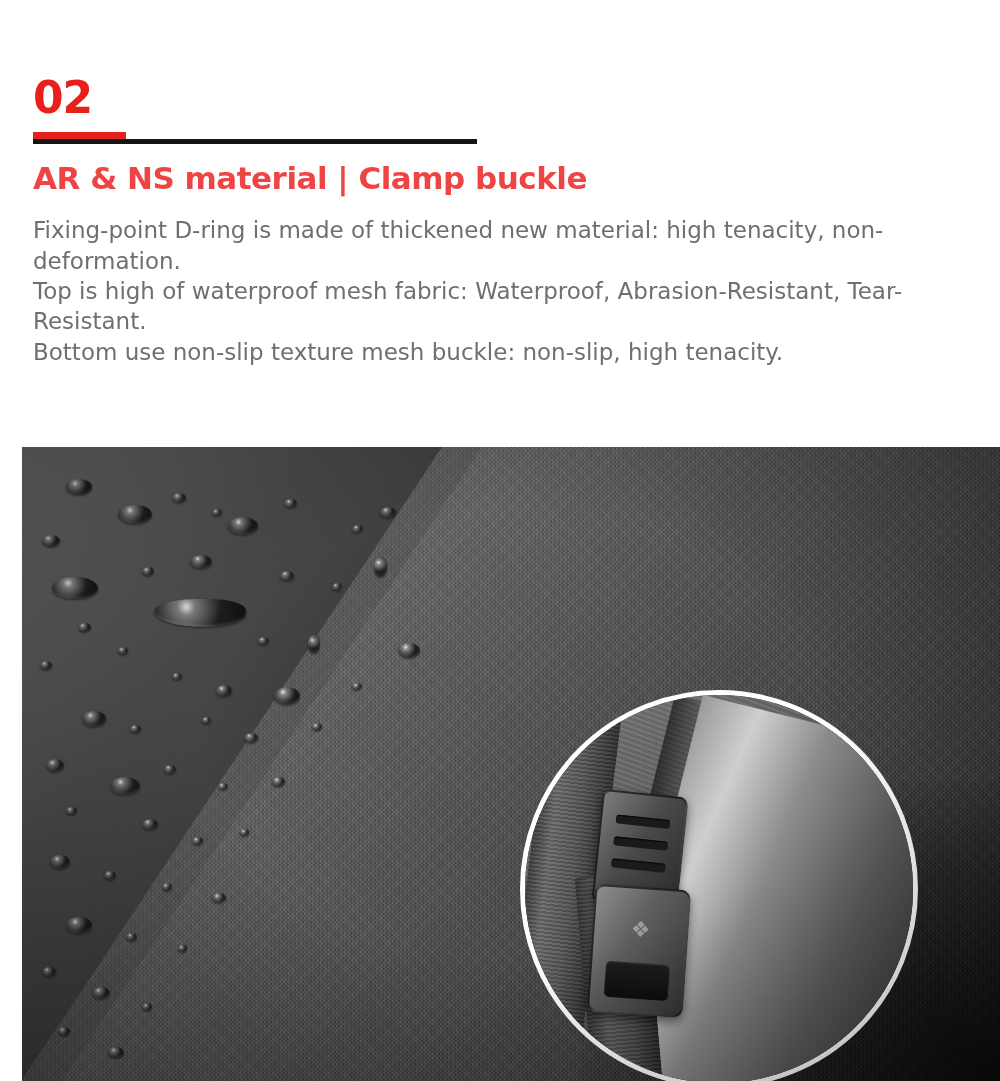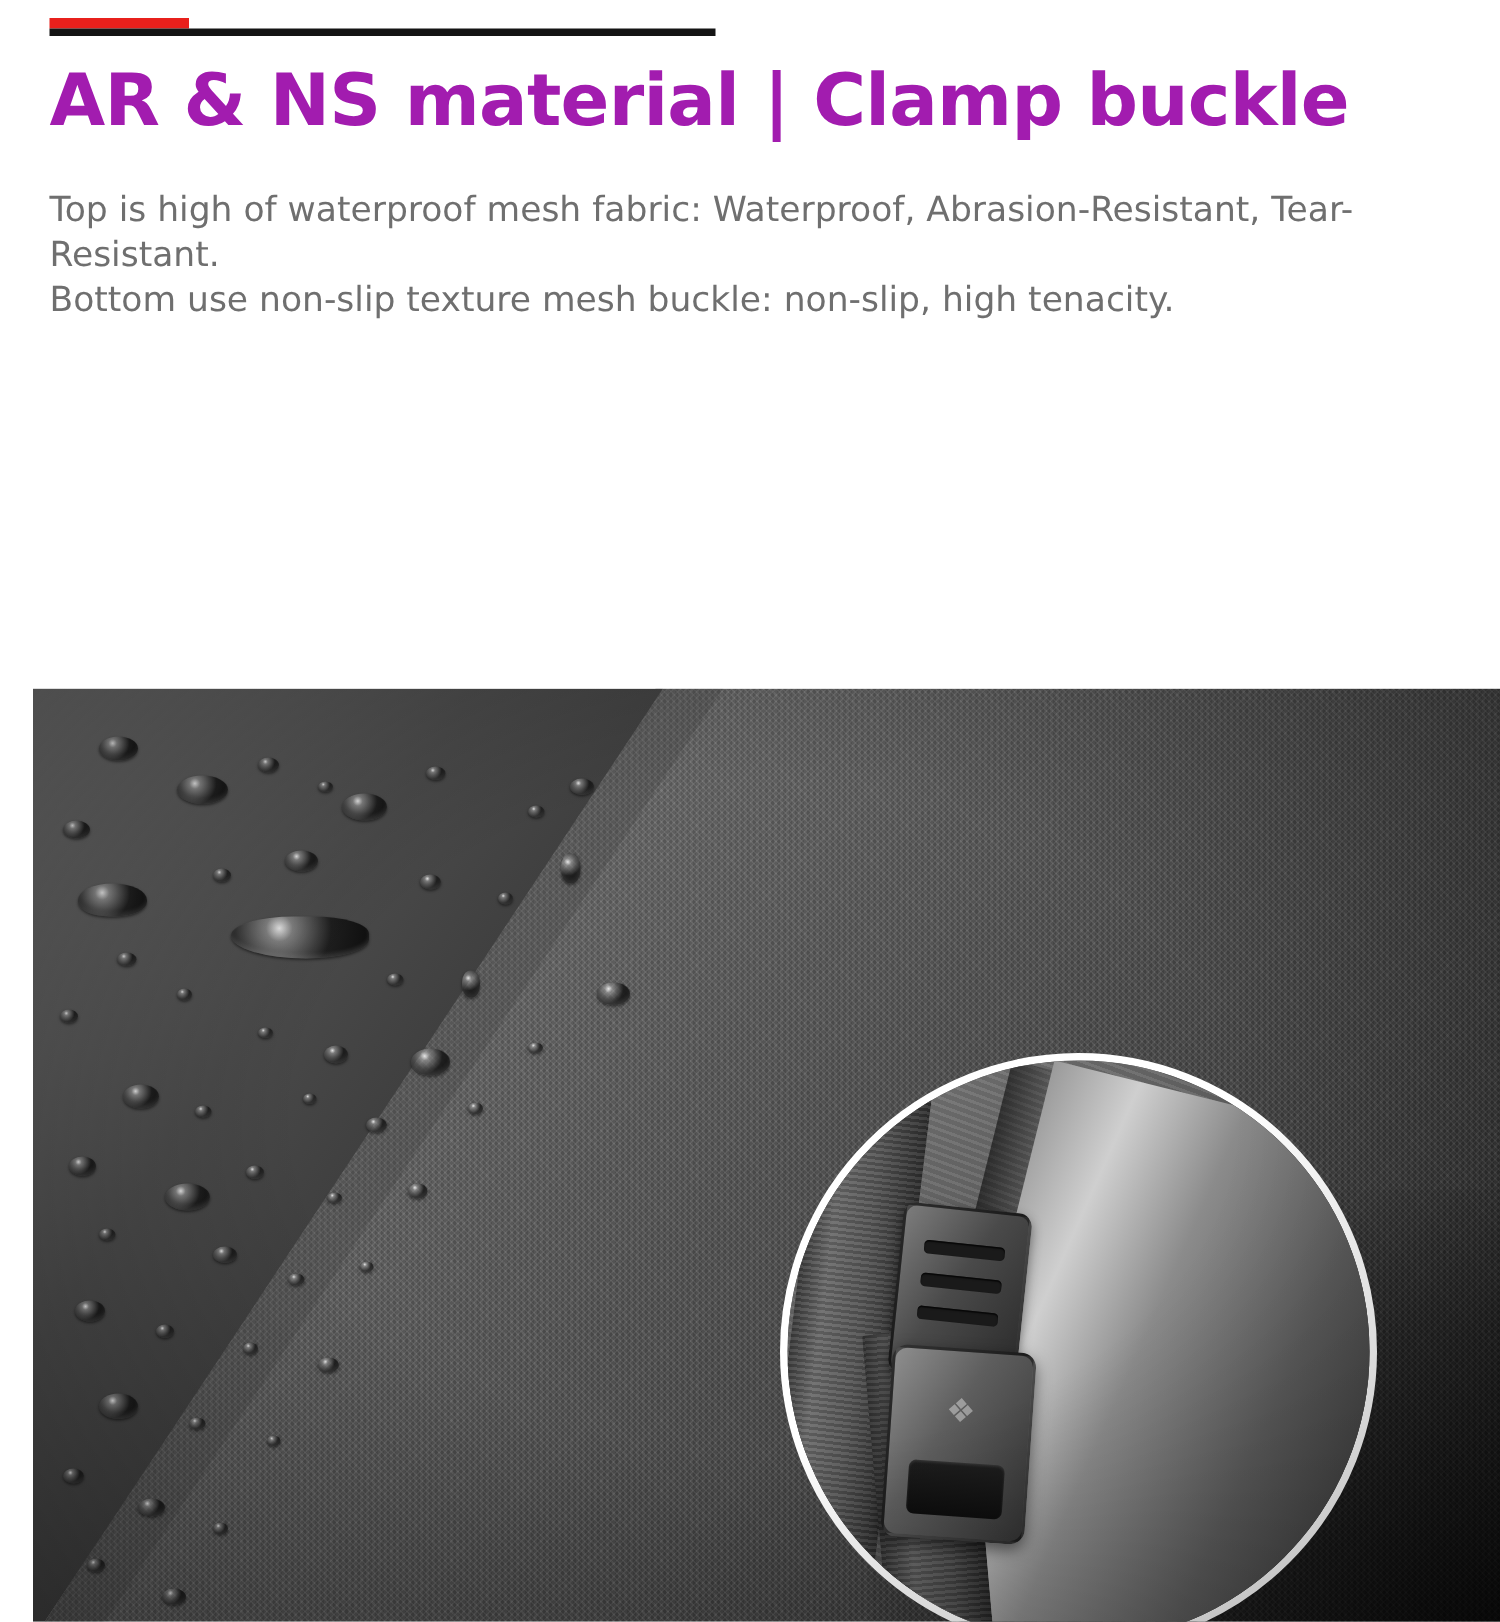--- a/index.html
+++ b/index.html
@@ -53,23 +53,23 @@
     left: 0;
     top: 7px;
     width: 444px;
     height: 5px;
     background: #141414;
   }
   .headline {
     margin-top: 20px;
     margin-left: 5px;
     font-family: "DejaVu Sans", sans-serif;
-    font-size: 48px;
+    font-size: 31px;
     font-weight: bold;
-    color: #a21caf;
+    color: #ef4444;
     line-height: 1.05;
     letter-spacing: -0.5px;
   }
   .body-text {
     margin-top: 14px;
     margin-left: 5px;
     font-family: "DejaVu Sans", sans-serif;
     font-size: 23px;
     color: #6f6f6f;
     line-height: 1.32;
@@ -259,29 +259,31 @@
     pointer-events: none;
   }
 </style>
 </head>
 <body>
 
 <div class="page">
 
   <div class="content">
 
+    <div class="section-number">02</div>
 
     <div class="rule-wrap">
       <div class="rule-red"></div>
       <div class="rule-black"></div>
     </div>
 
     <h1 class="headline">AR &amp; NS material | Clamp buckle</h1>
 
     <div class="body-text">
+      <p>Fixing-point D-ring is made of thickened new material: high tenacity, non-deformation.</p>
       <p>Top is high of waterproof mesh fabric: Waterproof, Abrasion-Resistant, Tear-Resistant.</p>
       <p>Bottom use non-slip texture mesh buckle: non-slip, high tenacity.</p>
     </div>
   </div>
 
   <div class="image-band">
 
     <div class="panel-right"></div>
     <div class="mesh-texture"></div>
     <div class="mesh-dark-corner"></div>

